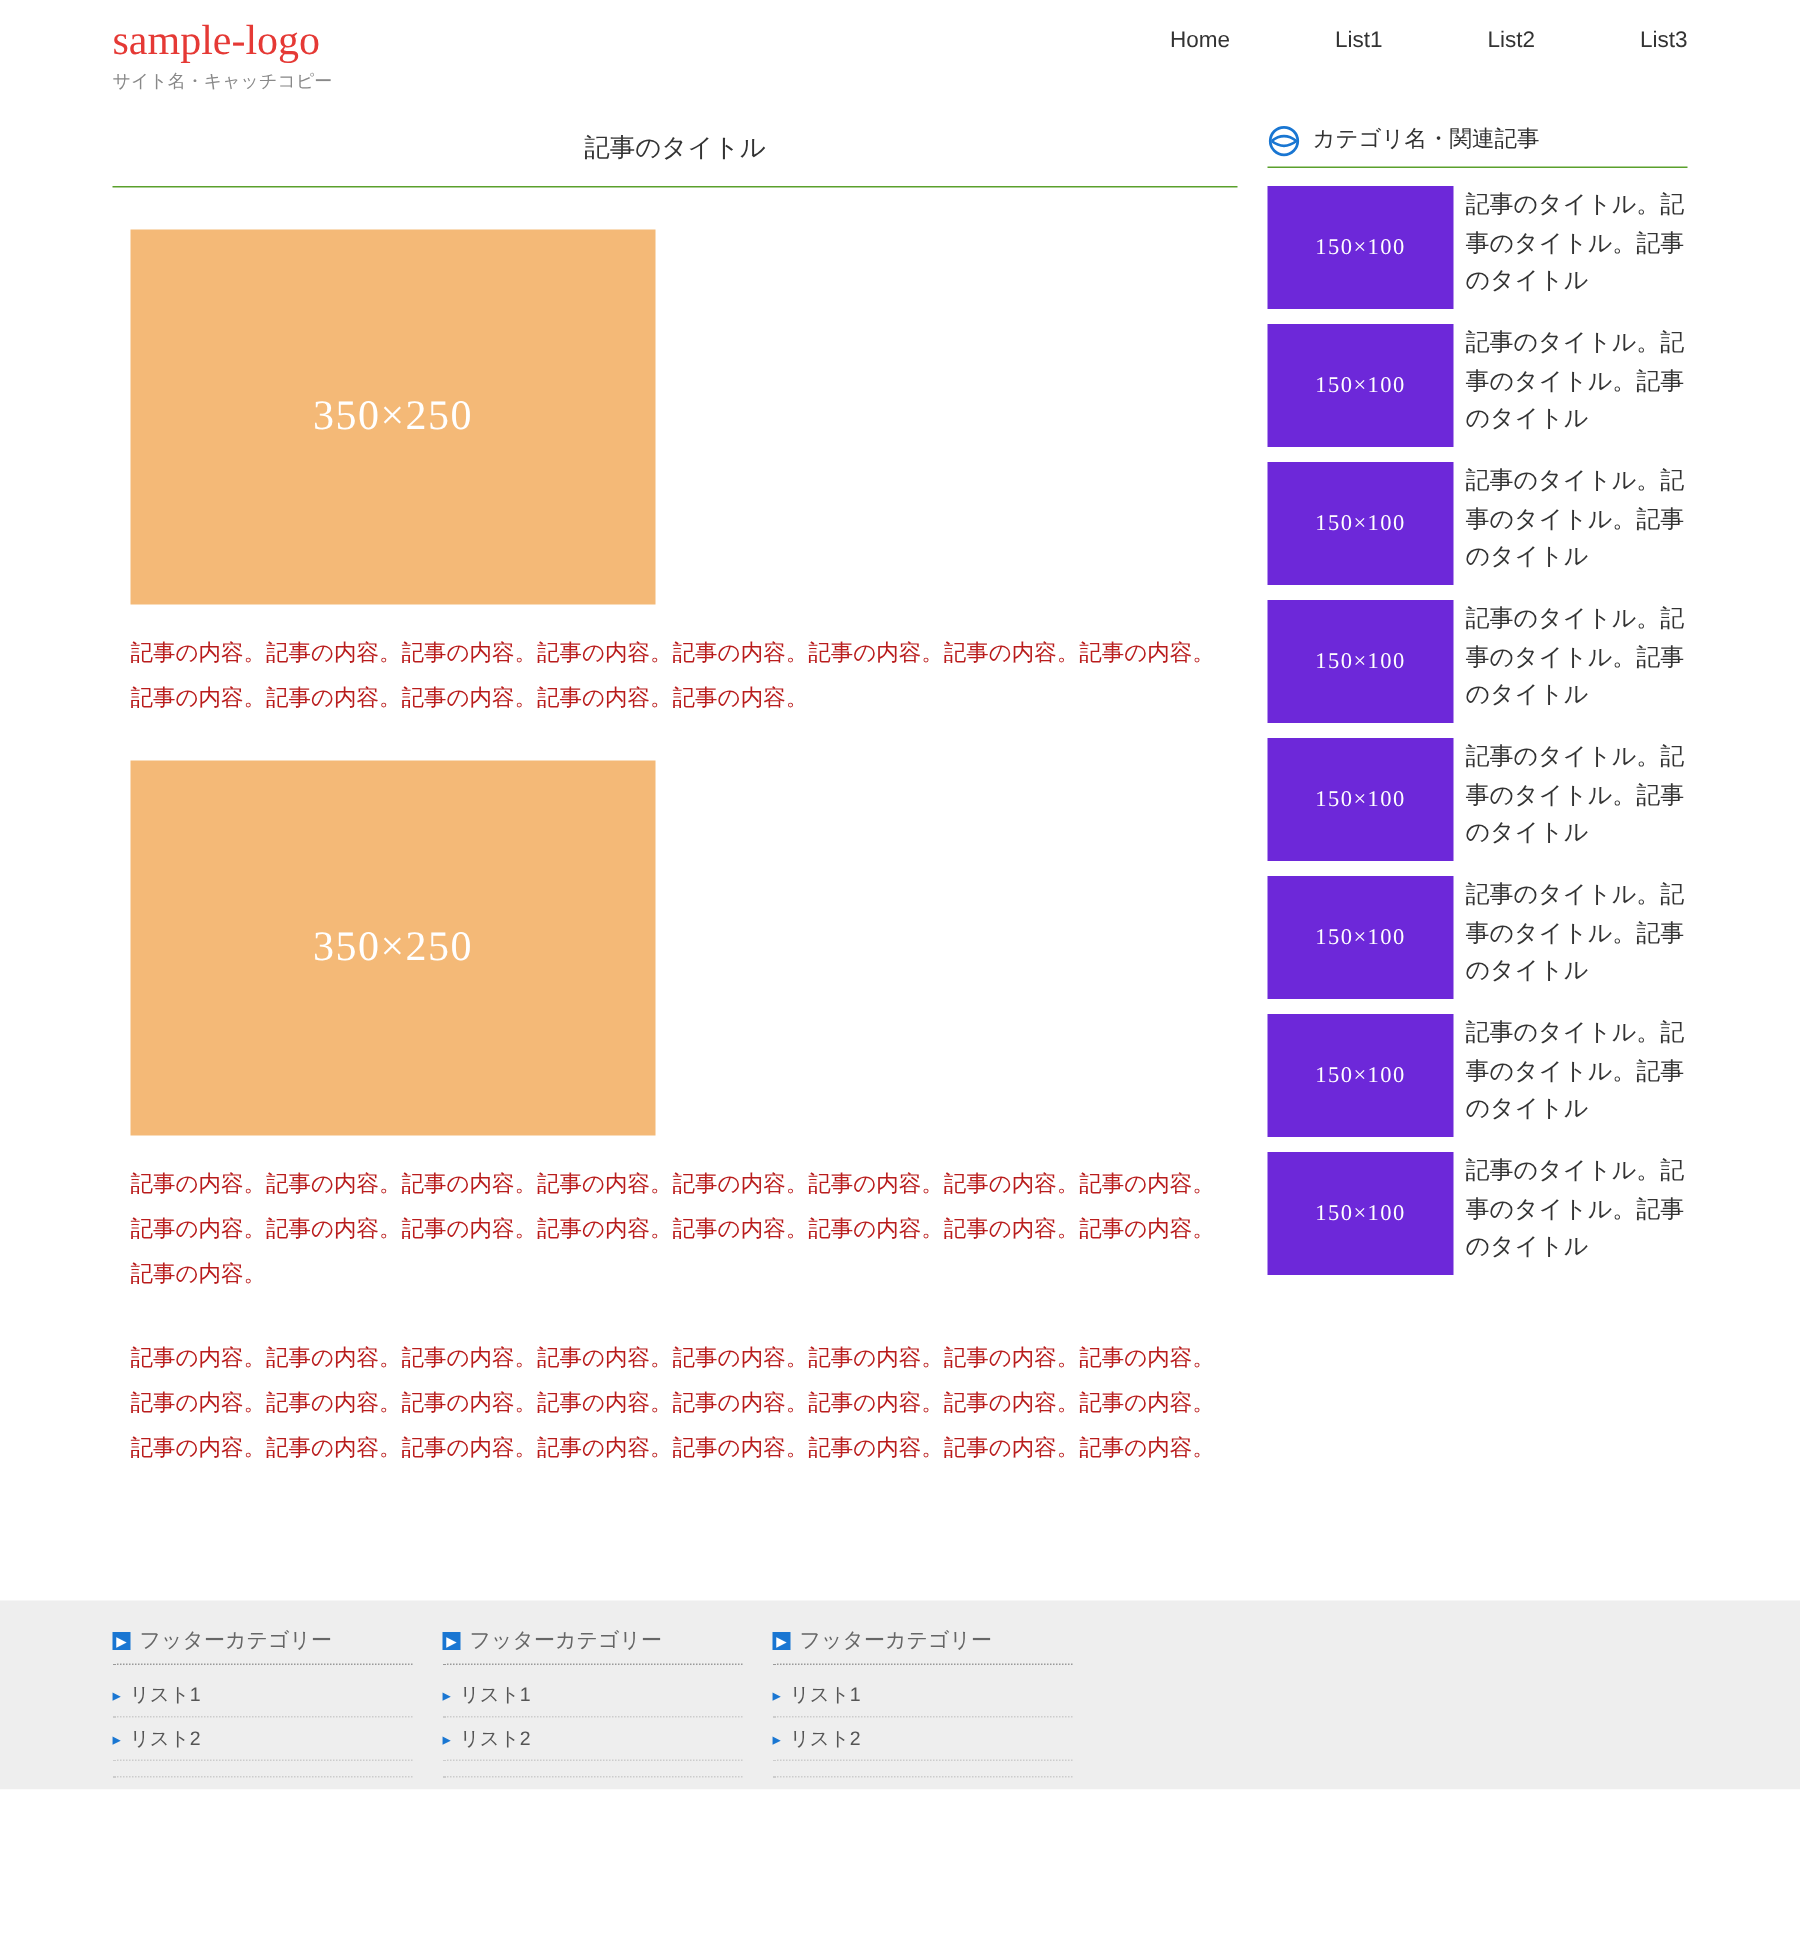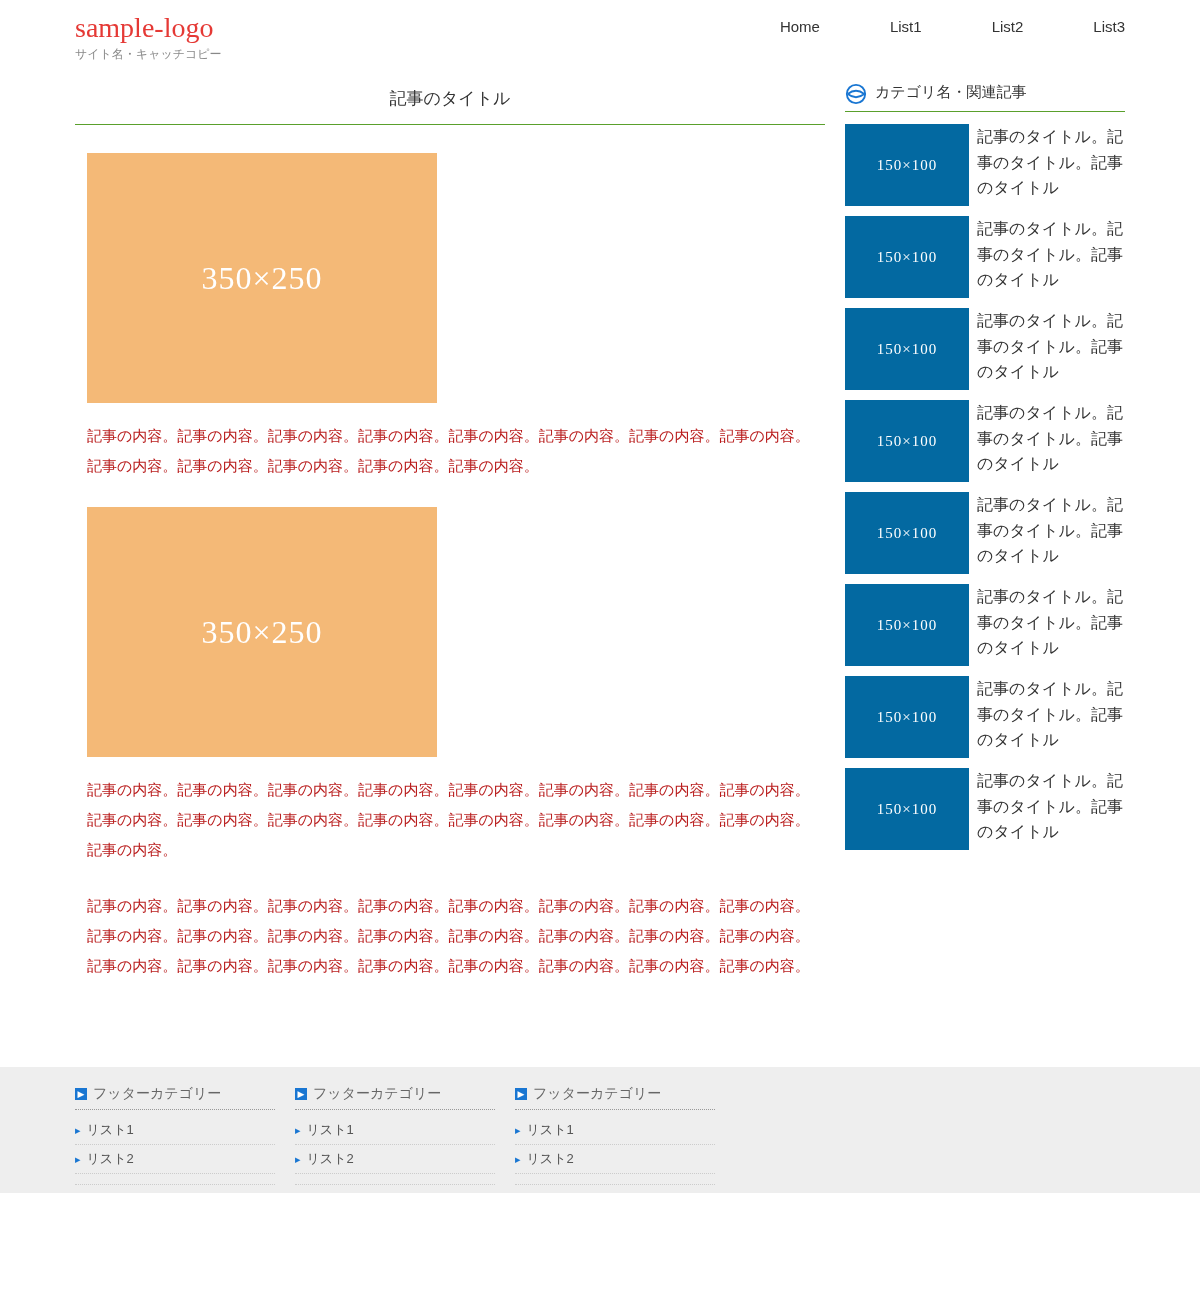--- a/index.html
+++ b/index.html
@@ -7,28 +7,28 @@
     .container { width: 1050px; margin: 0 auto; padding: 8px 0 0; }
     header { display: flex; justify-content: space-between; align-items: flex-start; padding: 4px 0 12px; }
     .logo-block { }
     .logo { color: #e53935; font-size: 28px; font-weight: normal; font-family: "Times New Roman", serif; }
     .tagline { color: #888; font-size: 12px; margin-top: 2px; }
     nav.top-nav { display: flex; gap: 70px; padding-top: 6px; }
     nav.top-nav a { text-decoration: none; color: #333; font-size: 15px; }
     .main-row { display: flex; gap: 20px; padding-bottom: 60px; }
     .article { flex: 1; }
     .article-title { text-align: center; font-size: 17px; font-weight: normal; padding: 12px 0 14px; border-bottom: 1px solid #5aa02c; margin-bottom: 28px; }
-    .article-img { width: 350px; height: 250px; background: #f4b977; color: #fff; display: flex; align-items: center; justify-content: center; font-size: 32px; font-family: "Times New Roman", serif; margin: 0 0 18px 12px; letter-spacing: 1px; }
+    .article-img { width: 350px; height: 250px; background: #f4b977; color: #fff; display: flex; align-items: center; justify-content: center; font-size: 28px; font-family: "Times New Roman", serif; margin: 0 0 18px 12px; letter-spacing: 1px; }
     .article p { font-size: 15px; line-height: 2; color: #b91c1c; margin: 0 12px 26px 12px; }
     aside { width: 280px; }
     .side-title { display: flex; align-items: flex-start; gap: 8px; font-size: 15px; border-bottom: 1px solid #5aa02c; padding: 8px 0 6px; margin-bottom: 12px; }
     .side-icon { width: 22px; height: 22px; display:flex; align-items:center; justify-content:center; }
     .side-icon svg { width: 22px; height: 22px; }
     .related-item { display: flex; gap: 8px; margin-bottom: 10px; }
-    .rel-thumb { width: 124px; height: 82px; background: #0369a1; color:#fff; display:flex; align-items:center; justify-content:center; font-size: 15px; font-family:"Times New Roman", serif; flex-shrink:0; letter-spacing:1px; }
+    .rel-thumb { width: 124px; height: 82px; background: #6d28d9; color:#fff; display:flex; align-items:center; justify-content:center; font-size: 15px; font-family:"Times New Roman", serif; flex-shrink:0; letter-spacing:1px; }
     .rel-title { font-size: 16px; line-height: 1.6; }
     footer { background: #eee; padding: 18px 0 8px; }
     .footer-inner { width: 1050px; margin: 0 auto; display: flex; gap: 20px; }
     .fcol { width: 200px; }
     .fcol-title { color: #666; font-size: 14px; display:flex; align-items:center; gap:6px; border-bottom: 1px dotted #999; padding-bottom: 6px; margin-bottom: 6px; }
     .sq-icon { width:12px; height:12px; background:#1976d2; display:inline-flex; align-items:center; justify-content:center; color:#fff; font-size:9px; }
     .fcol ul { list-style:none; }
     .fcol li { padding: 5px 0; border-bottom: 1px dotted #ccc; display:flex; align-items:center; gap:6px; font-size:13px; color:#555; }
     .fcol li .chev { color:#1976d2; font-size:11px; }
   </style>

